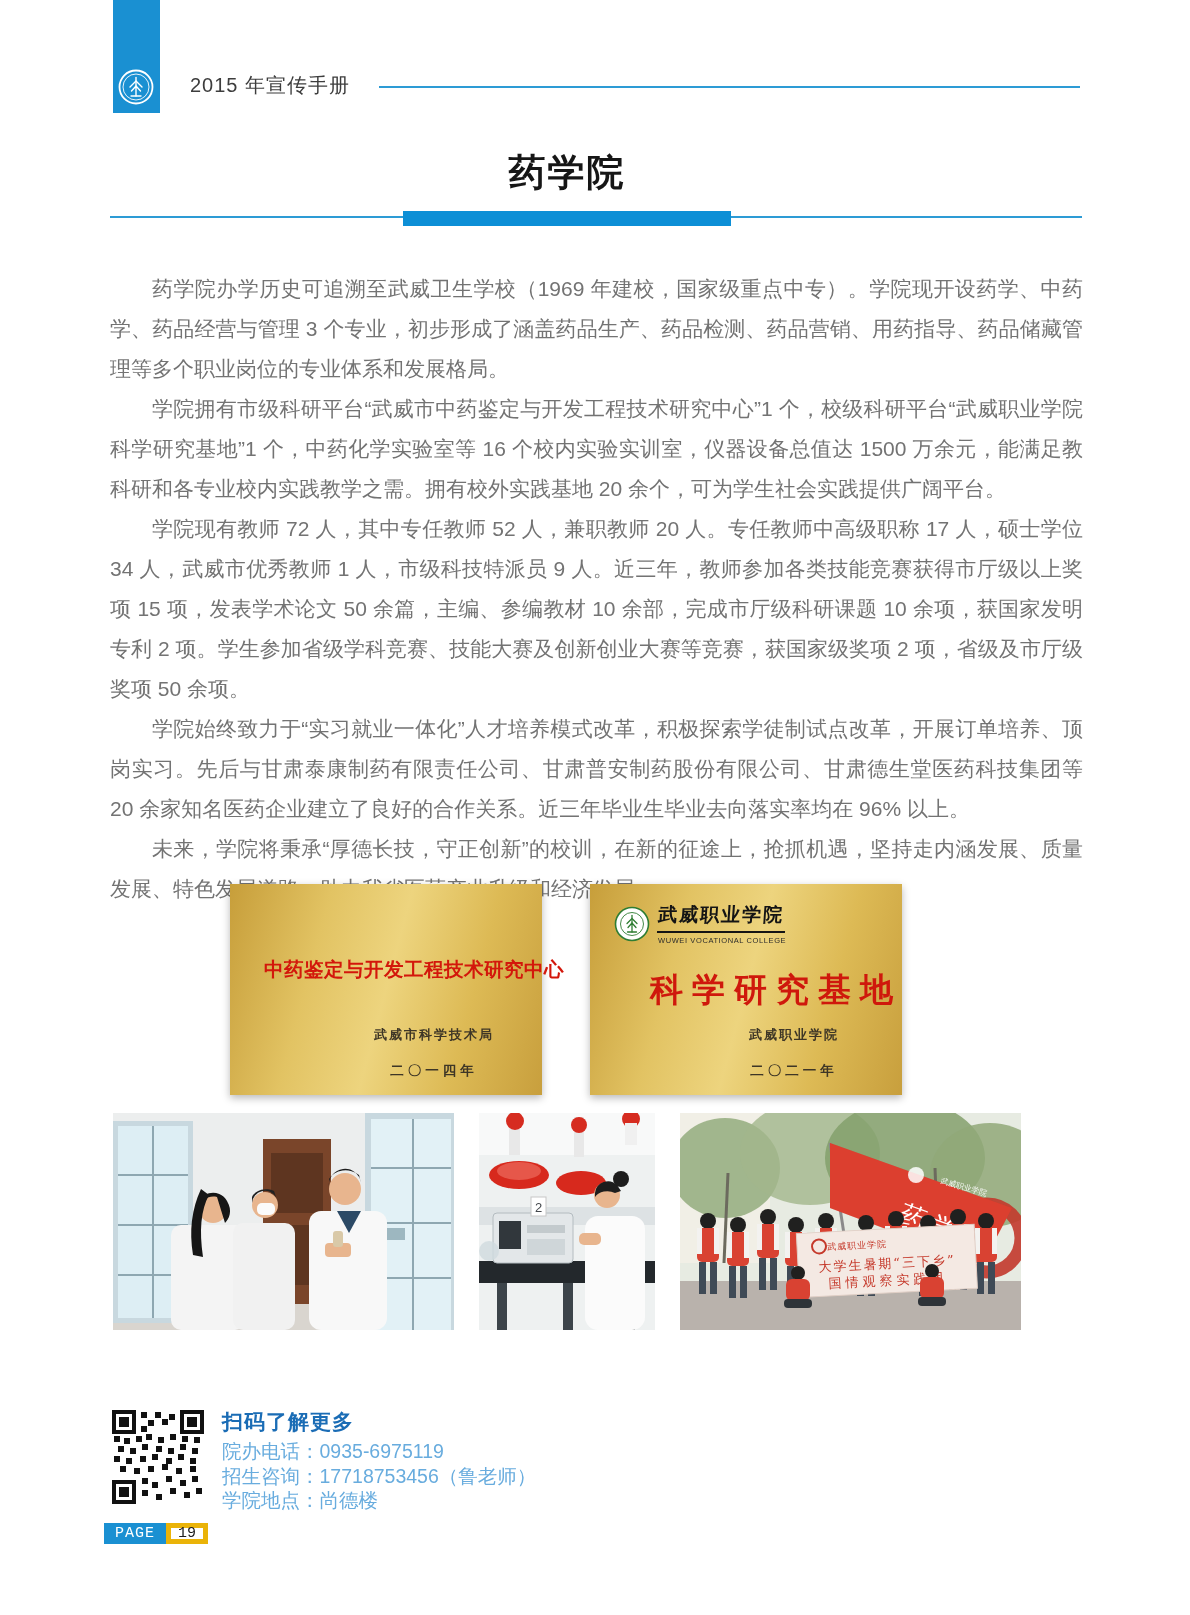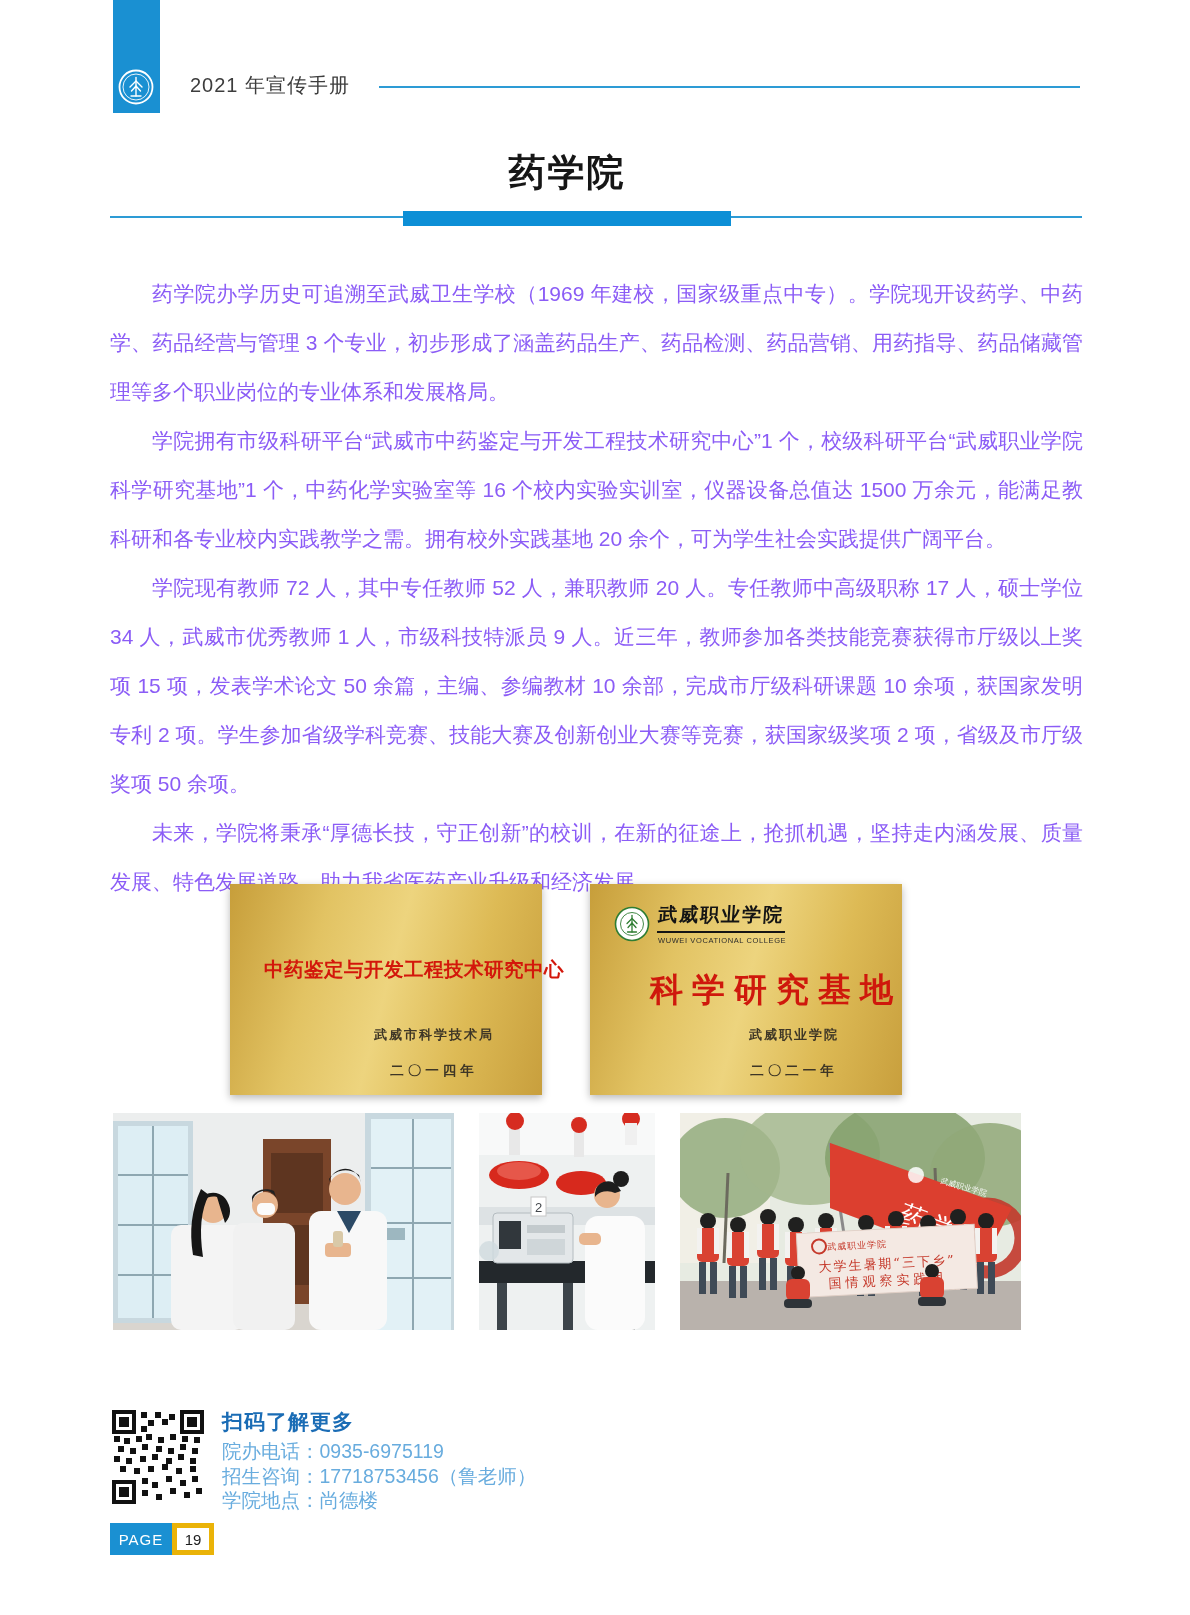--- a/index.html
+++ b/index.html
@@ -9,22 +9,22 @@
   .side-bar{position:absolute;left:113px;top:0;width:47px;height:113px;background:#1a90d2;}
   .side-bar svg{position:absolute;left:4px;top:68px;}
   .booklet-title{position:absolute;left:190px;top:72px;font-size:20px;color:#3d3d3d;letter-spacing:1px;}
   .header-rule{position:absolute;left:379px;top:86px;width:701px;height:2px;background:#2d9bd5;}
   
   .page-title{position:absolute;left:0;top:148px;width:1134px;margin:0;text-align:center;
               font-size:37px;font-weight:700;color:#161616;letter-spacing:2px;}
   .title-rule{position:absolute;left:110px;top:216px;width:972px;height:2px;background:#2d9bd5;}
   .title-bar{position:absolute;left:403px;top:211px;width:328px;height:15px;background:#0d8fd6;}
   
-  .body-text{position:absolute;left:110px;top:269px;width:973px;font-size:21px;line-height:49px;
-             color:#8b5cf6;text-align:justify;}
+  .body-text{position:absolute;left:110px;top:269px;width:973px;font-size:21px;line-height:40px;
+             color:#737373;text-align:justify;}
   .body-text p{margin:0;text-indent:2em;}
   
   .plaque{position:absolute;top:884px;width:312px;height:211px;
           background:linear-gradient(105deg,#c79e3a 0%,#e2c363 28%,#edd47e 50%,#ddba55 74%,#c89f3d 100%);
           box-shadow:0 3px 8px rgba(0,0,0,.28);}
   .plaque-left{left:230px;}
   .plaque-right{left:590px;}
   .pl-region{position:absolute;left:0;top:26px;width:100%;text-align:center;
              color:#d3170b;font-size:21px;font-weight:700;letter-spacing:3px;}
   .pl-name{position:absolute;left:0;top:72px;width:100%;text-align:center;
@@ -41,52 +41,53 @@
   
   .photo{position:absolute;top:1113px;height:217px;display:block;}
   .photo-1{left:113px;width:341px;}
   .photo-2{left:479px;width:176px;}
   .photo-3{left:680px;width:341px;}
   
   .qr{position:absolute;left:112px;top:1410px;}
   .contact-heading{position:absolute;left:222px;top:1408px;font-size:21px;font-weight:700;color:#1a6cb5;letter-spacing:1px;}
   .contact-lines{position:absolute;left:222px;top:1439px;font-size:19.5px;line-height:24.5px;color:#68acde;}
   
-  .page-badge{position:absolute;left:110px;top:1523px;display:flex;height:32px;font-size:15px;}
+  .page-badge{position:absolute;left:104px;top:1523px;display:flex;height:21px;font-size:15px;font-family:Liberation Mono, monospace;}
   .pb-label{background:#1a90d2;color:#ffffff;width:62px;display:flex;align-items:center;justify-content:center;letter-spacing:1px;}
   .pb-num{background:#ffffff;border:5px solid #eab308;color:#1c1c1c;width:32px;display:flex;align-items:center;justify-content:center;}
 </style>
 </head>
 <body>
 
 <div class="page">
 
   <div class="side-bar">
     <svg width="38" height="38" viewBox="0 0 38 38">
       <circle cx="19" cy="19" r="16.5" fill="none" stroke="#ffffff" stroke-width="1.8"></circle>
       <circle cx="19" cy="19" r="13" fill="none" stroke="#ffffff" stroke-width="0.9"></circle>
       <g stroke="#ffffff" stroke-width="1.4" fill="none" stroke-linecap="round">
         <path d="M19 9.5 V28"></path>
         <path d="M19 13 L13 19 M19 13 L25 19"></path>
         <path d="M19 18 L14.5 23 M19 18 L23.5 23"></path>
         <path d="M14 28 H24"></path>
       </g>
     </svg>
   </div>
-  <div class="booklet-title">2021 年宣传手册</div>
+  <div class="booklet-title">2015 年宣传手册</div>
   <div class="header-rule"></div>
 
   <h1 class="page-title">药学院</h1>
   <div class="title-rule"></div>
   <div class="title-bar"></div>
 
   <div class="body-text">
     <p>药学院办学历史可追溯至武威卫生学校（1969 年建校，国家级重点中专）。学院现开设药学、中药学、药品经营与管理 3 个专业，初步形成了涵盖药品生产、药品检测、药品营销、用药指导、药品储藏管理等多个职业岗位的专业体系和发展格局。</p>
     <p>学院拥有市级科研平台“武威市中药鉴定与开发工程技术研究中心”1 个，校级科研平台“武威职业学院科学研究基地”1 个，中药化学实验室等 16 个校内实验实训室，仪器设备总值达 1500 万余元，能满足教科研和各专业校内实践教学之需。拥有校外实践基地 20 余个，可为学生社会实践提供广阔平台。</p>
     <p>学院现有教师 72 人，其中专任教师 52 人，兼职教师 20 人。专任教师中高级职称 17 人，硕士学位 34 人，武威市优秀教师 1 人，市级科技特派员 9 人。近三年，教师参加各类技能竞赛获得市厅级以上奖项 15 项，发表学术论文 50 余篇，主编、参编教材 10 余部，完成市厅级科研课题 10 余项，获国家发明专利 2 项。学生参加省级学科竞赛、技能大赛及创新创业大赛等竞赛，获国家级奖项 2 项，省级及市厅级奖项 50 余项。</p>
+    <p>学院始终致力于“实习就业一体化”人才培养模式改革，积极探索学徒制试点改革，开展订单培养、顶岗实习。先后与甘肃泰康制药有限责任公司、甘肃普安制药股份有限公司、甘肃德生堂医药科技集团等 20 余家知名医药企业建立了良好的合作关系。近三年毕业生毕业去向落实率均在 96% 以上。</p>
     <p>未来，学院将秉承“厚德长技，守正创新”的校训，在新的征途上，抢抓机遇，坚持走内涵发展、质量发展、特色发展道路，助力我省医药产业升级和经济发展。</p>
   </div>
 
   <div class="plaque plaque-left">
     <div class="pl-name">中药鉴定与开发工程技术研究中心</div>
     <div class="issue-block">
       <div class="issuer">武威市科学技术局</div>
       <div class="year">二〇一四年</div>
     </div>
   </div>

